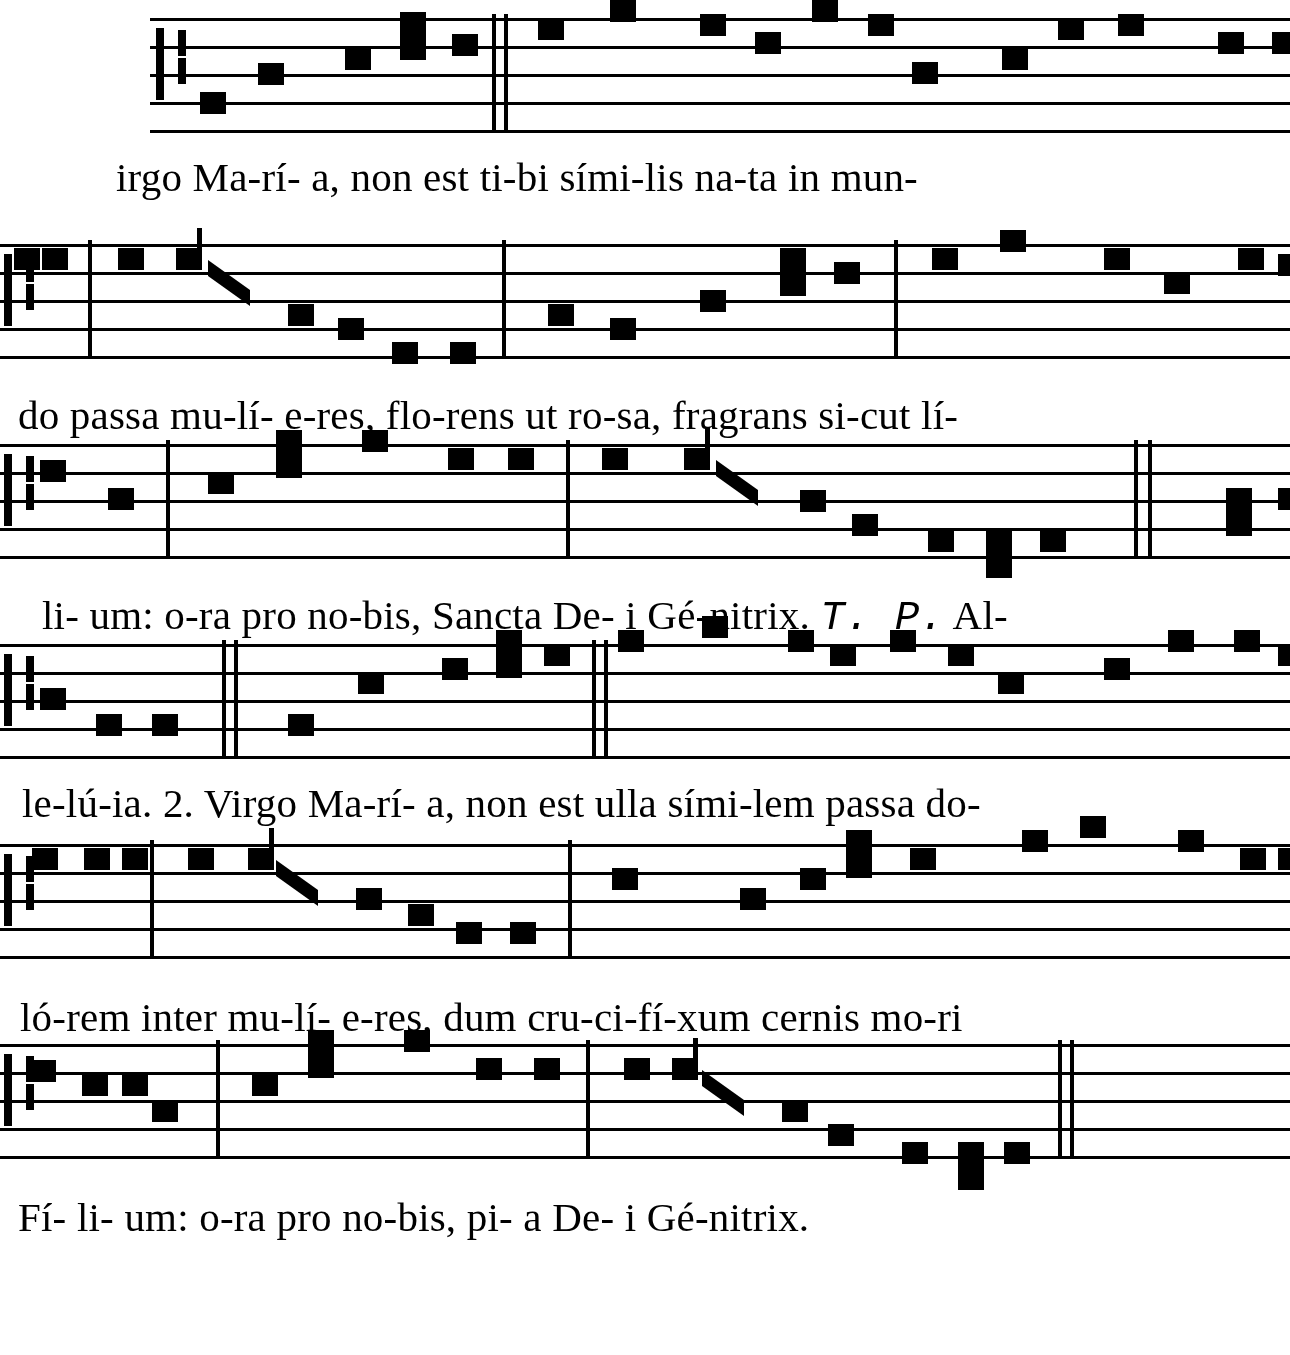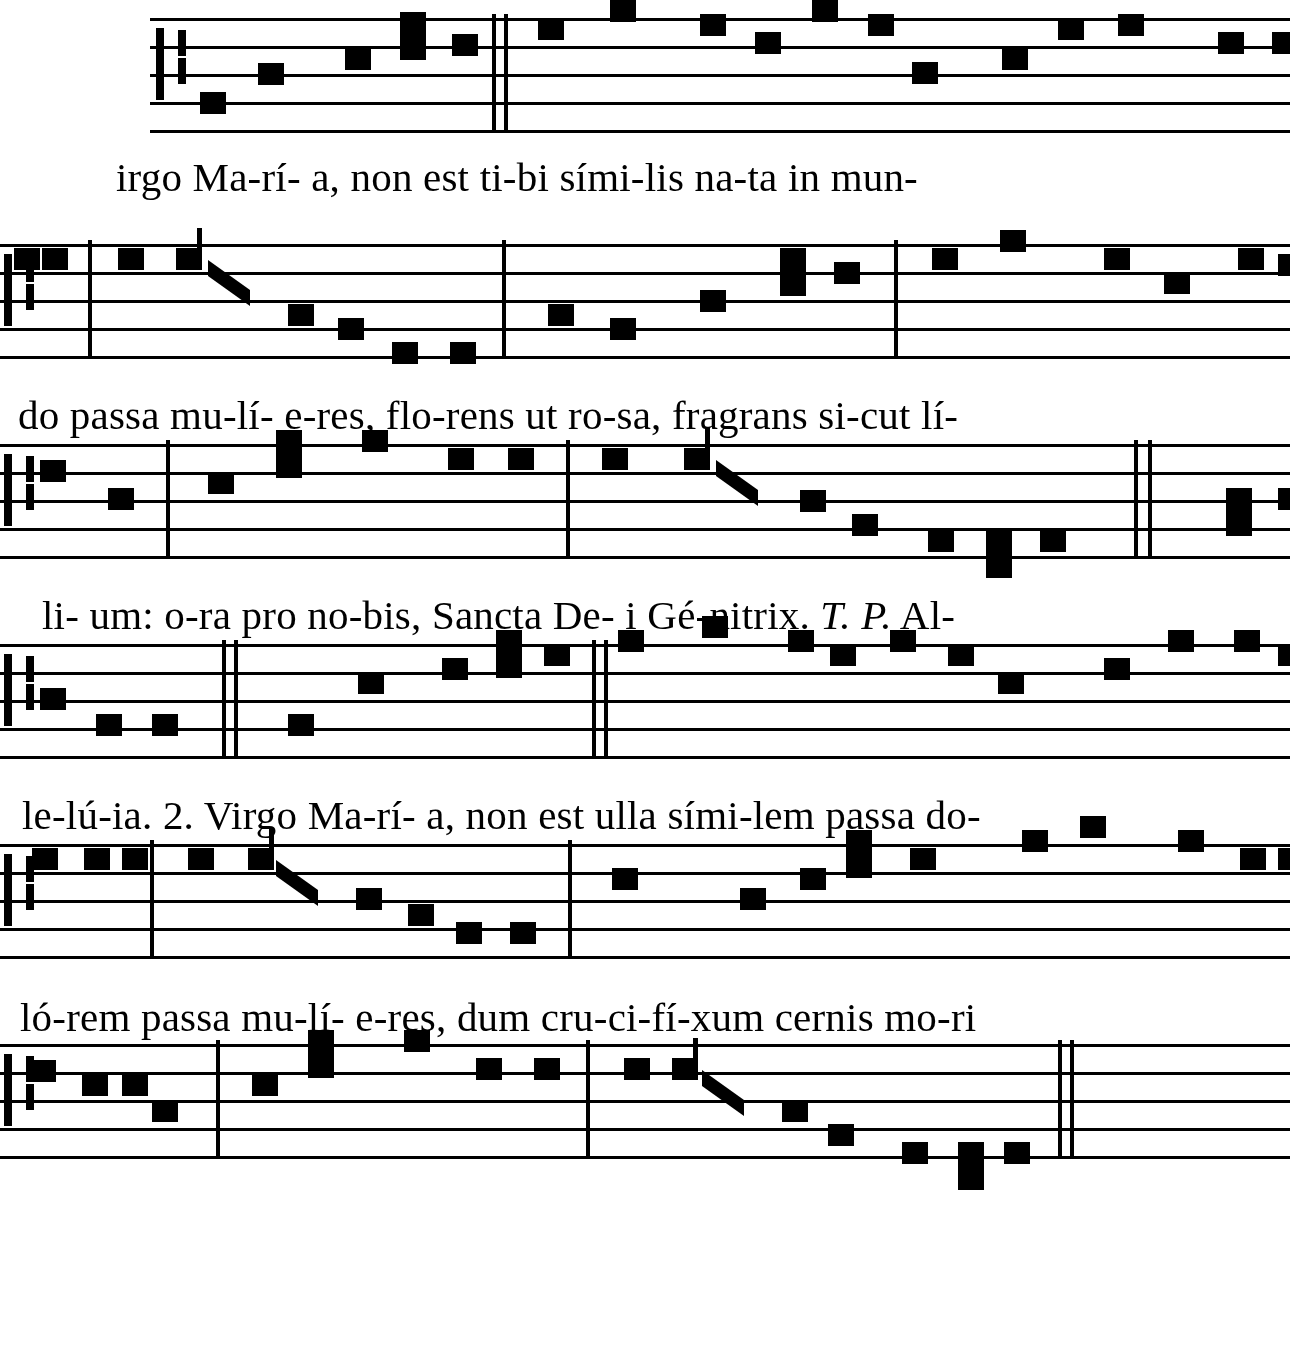--- a/index.html
+++ b/index.html
@@ -94,20 +94,21 @@
   .lyrics {
     position: relative;
     font-size: 41px;
     letter-spacing: 0.2px;
     white-space: nowrap;
     height: 62px;
     line-height: 62px;
   }
   .lyrics .ital {
     font-style: italic;
+    font-family: Liberation Mono, monospace;
   }
 
   
   .incipit {
     position: absolute;
     left: 18px;
     top: 8px;
     width: 140px;
     text-align: center;
   }
@@ -299,21 +300,21 @@
       <div class="nq" style="left:830px; top:14px;"></div>
       <div class="nq" style="left:890px; top:0px;"></div>
       <div class="nq" style="left:948px; top:14px;"></div>
       <div class="nq" style="left:998px; top:42px;"></div>
       <div class="nq" style="left:1104px; top:28px;"></div>
       <div class="nq" style="left:1168px; top:0px;"></div>
       <div class="nq" style="left:1234px; top:0px;"></div>
       <div class="nq stem" style="left:1278px; top:14px;"></div>
     </div>
 
-    <div class="lyrics" style="padding-left:22px; padding-top:24px;">
+    <div class="lyrics" style="padding-left:22px; padding-top:12px;">
       <span>le-lú-ia. 2. Virgo  Ma-rí- a,  non  est  ulla  sími-lem  passa  do-</span>
     </div>
   </div>
 
   <div class="system" style="height:200px;">
     <div class="staff" style="height:130px;">
       <div class="staff-lines">
         <div class="sline" style="top:14px;"></div>
         <div class="sline" style="top:42px;"></div>
         <div class="sline" style="top:70px;"></div>
@@ -343,21 +344,21 @@
       <div class="dbl" style="left:846px; top:0px;"></div>
       <div class="nq" style="left:910px; top:18px;"></div>
       <div class="nq" style="left:1022px; top:0px;"></div>
       <div class="nq" style="left:1080px; top:-14px;"></div>
       <div class="nq" style="left:1178px; top:0px;"></div>
       <div class="nq" style="left:1240px; top:18px;"></div>
       <div class="nq stem" style="left:1278px; top:18px;"></div>
     </div>
 
     <div class="lyrics" style="padding-left:20px; padding-top:26px;">
-      <span>ló-rem  passa  mu-lí- e-res,  dum  cru-ci-fí-xum  cernis  mo-ri</span>
+      <span>ló-rem  inter  mu-lí- e-res,  dum  cru-ci-fí-xum  cernis  mo-ri</span>
     </div>
   </div>
 
   <div class="system" style="height:200px;">
     <div class="staff" style="height:130px;">
       <div class="staff-lines">
         <div class="sline" style="top:14px;"></div>
         <div class="sline" style="top:42px;"></div>
         <div class="sline" style="top:70px;"></div>
         <div class="sline" style="top:98px;"></div>
@@ -384,15 +385,18 @@
       <div class="obl" style="left:702px; top:40px;"></div>
       <div class="nq" style="left:782px; top:70px;"></div>
       <div class="nq" style="left:828px; top:94px;"></div>
       <div class="nq" style="left:902px; top:112px;"></div>
       <div class="dbl" style="left:958px; top:112px;"></div>
       <div class="nq" style="left:1004px; top:112px;"></div>
       <div class="bar" style="left:1058px; top:10px; height:118px;"></div>
       <div class="bar" style="left:1070px; top:10px; height:118px;"></div>
     </div>
 
+    <div class="lyrics" style="padding-left:18px; padding-top:26px;">
+      <span>Fí- li- um:  o-ra  pro  no-bis,  pi- a    De- i  Gé-nitrix.</span>
+    </div>
   </div>
 
 </div>
 
 </body></html>

